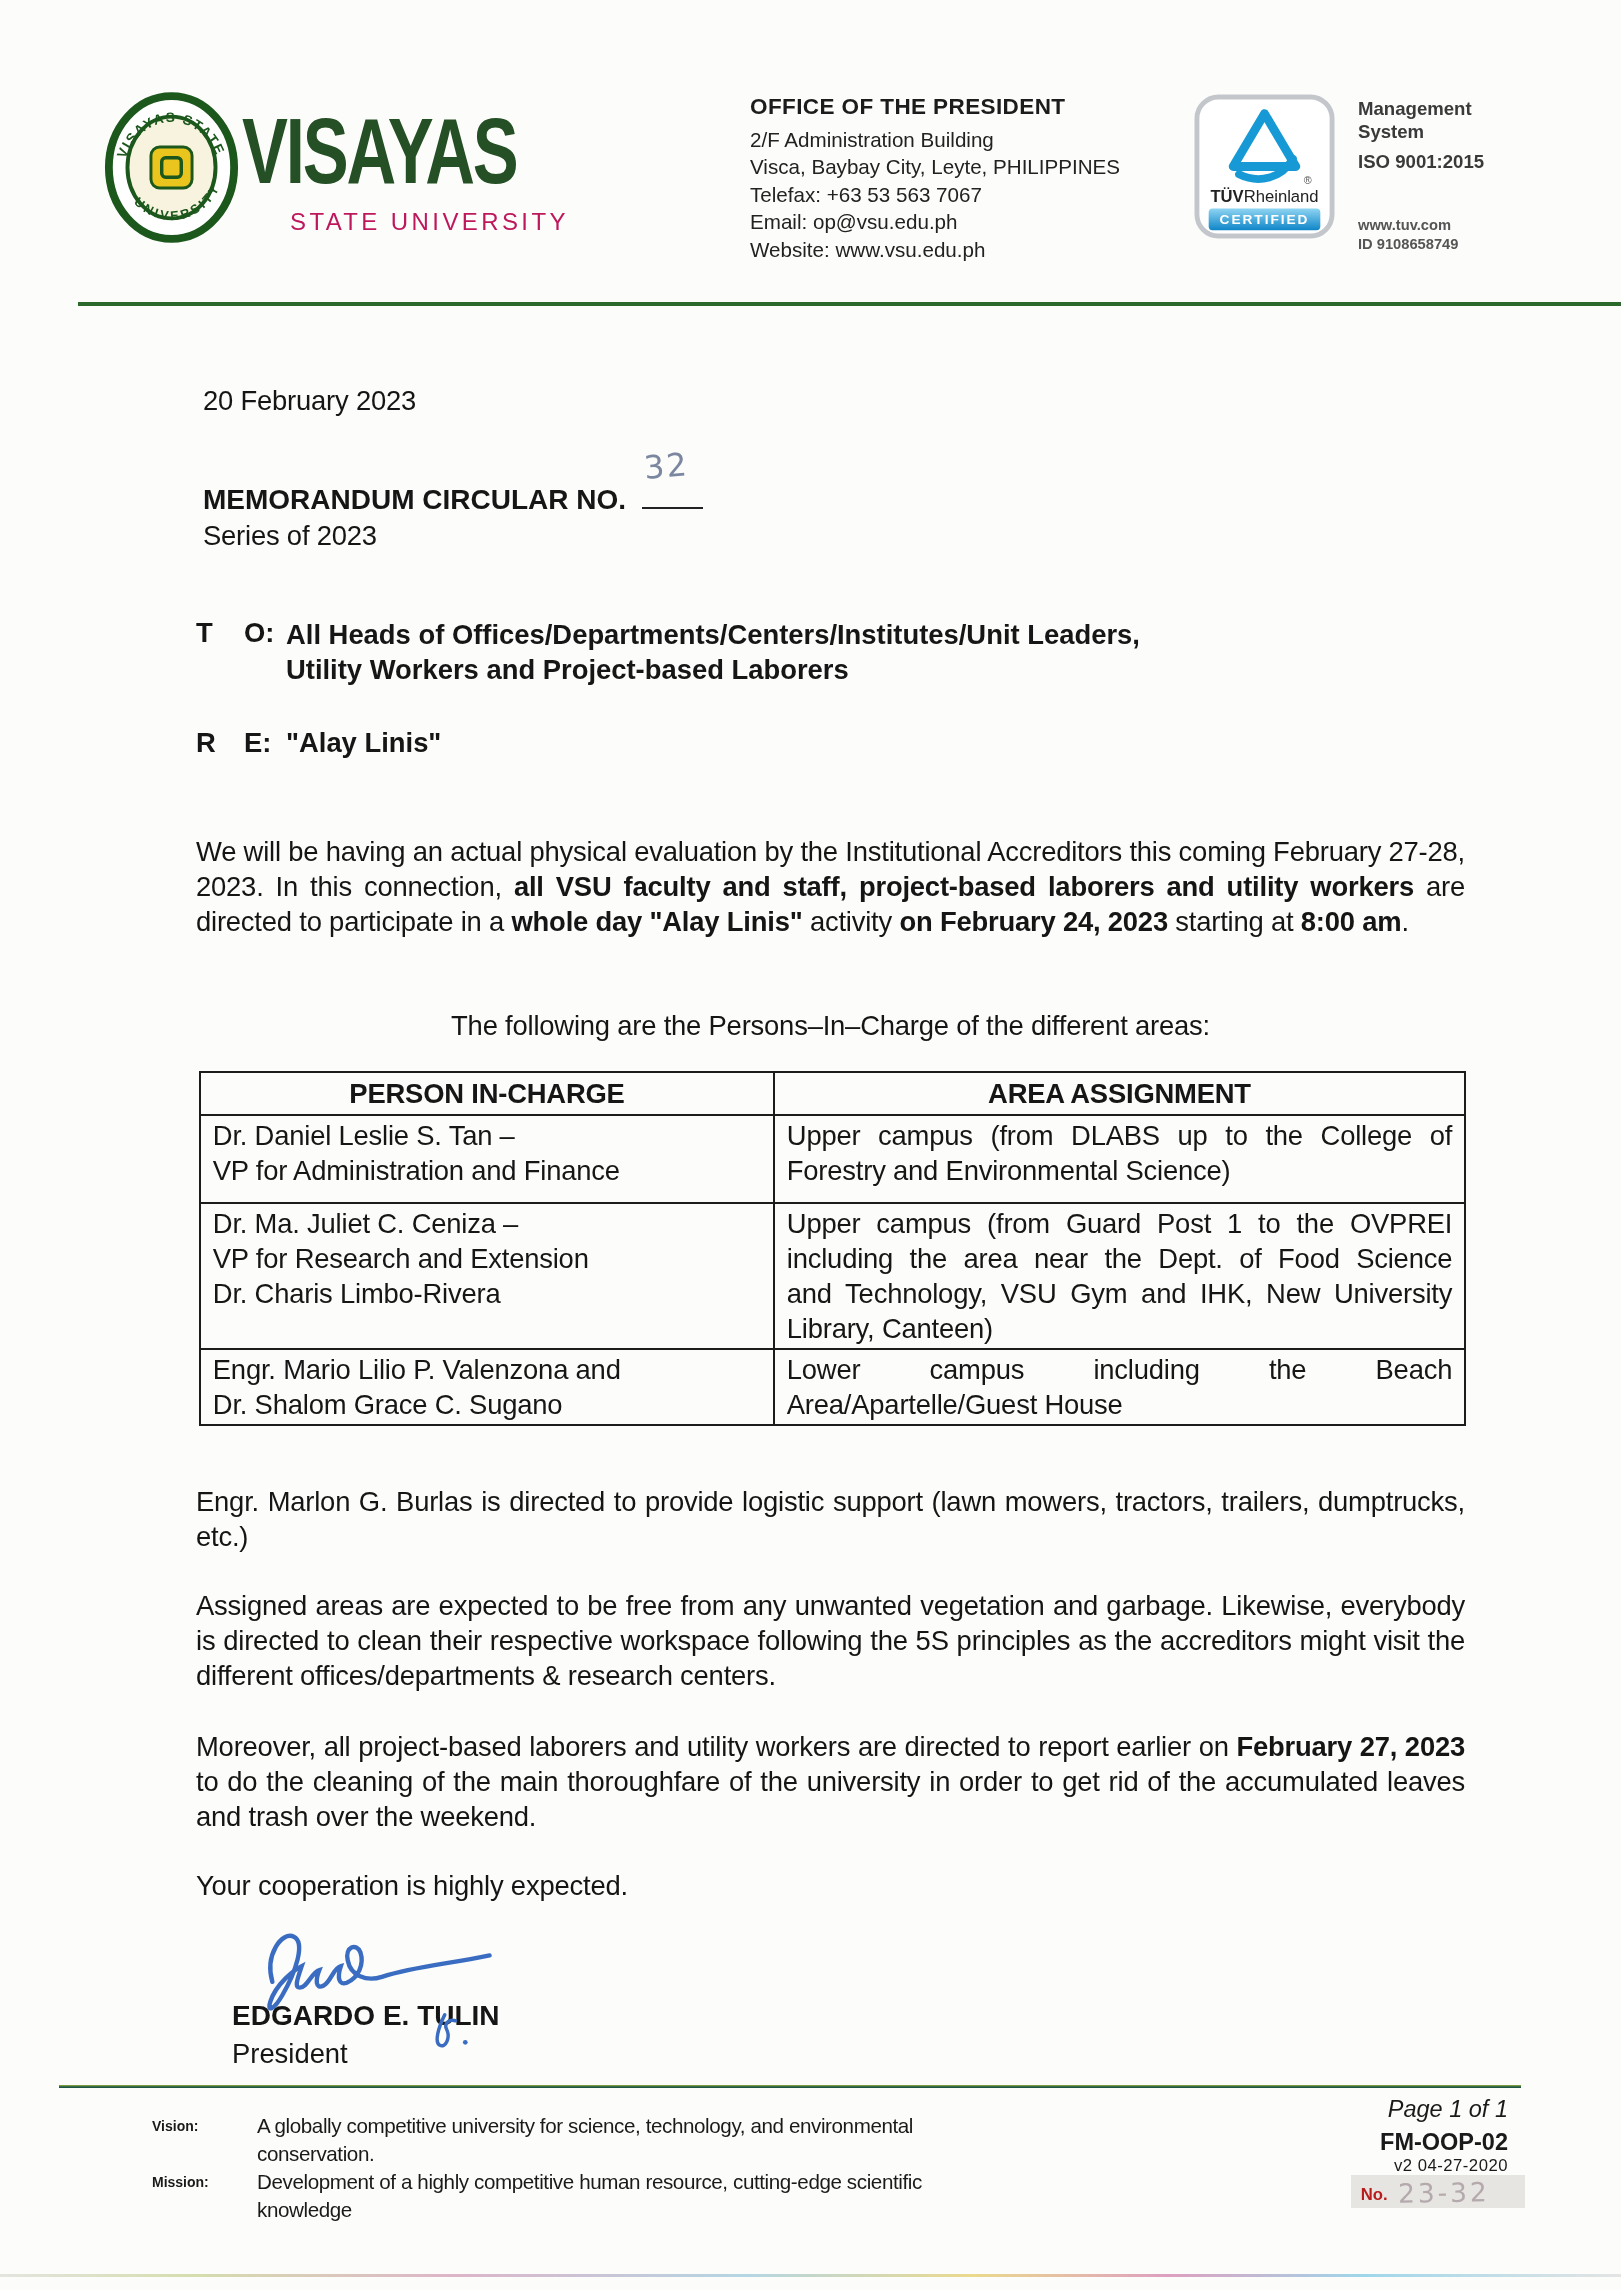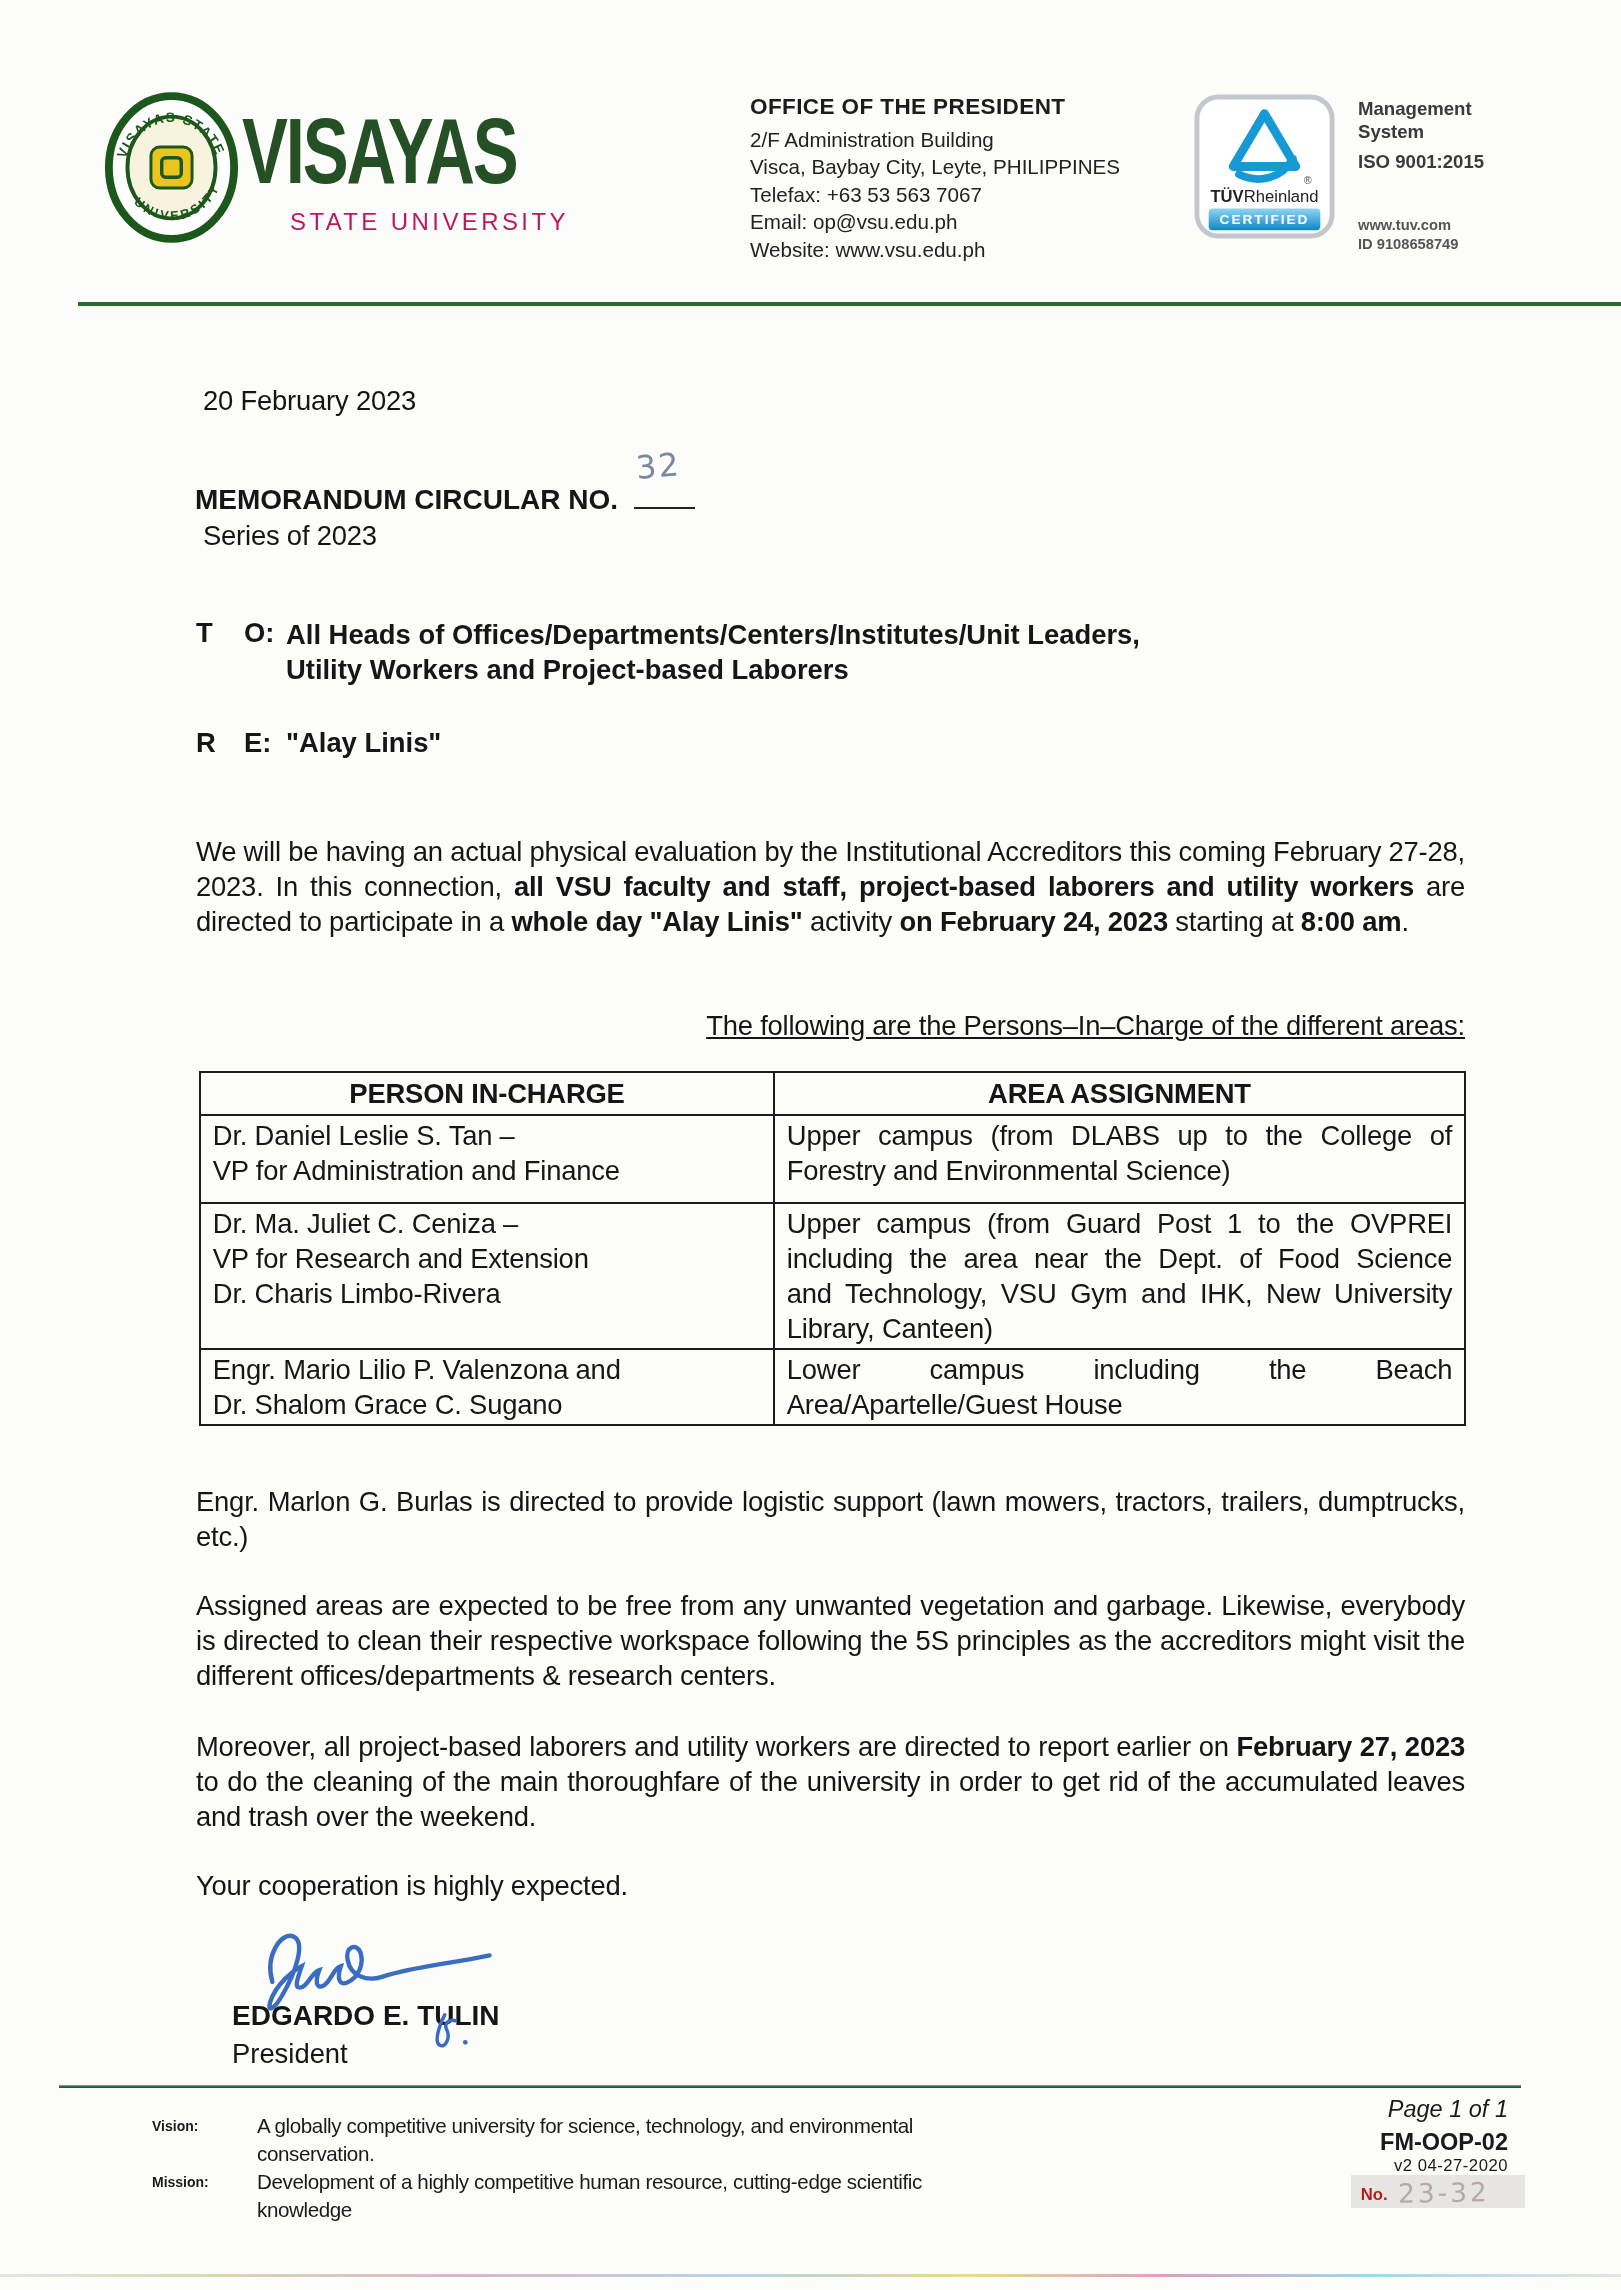--- a/index.html
+++ b/index.html
@@ -100,41 +100,41 @@
     <div class="cert-line">System</div>
     <div class="cert-line" style="margin-top:7.8px;">ISO 9001:2015</div>
     <div class="cert-small" style="margin-top:43px;">www.tuv.com</div>
     <div class="cert-small">ID 9108658749</div>
   </div>
 
   <div class="abs hrule" style="left:78px; top:302px; width:1543px;"></div>
 
   <div class="abs body-text" style="left:203px; top:383px;">20 February 2023</div>
 
-  <div class="abs" style="left:195px; top:478px; white-space:nowrap;">
+  <div class="abs" style="left:203px; top:478px; white-space:nowrap;">
     <span class="memo-label">MEMORANDUM CIRCULAR NO.</span><span class="memo-underline"><span class="memo-no">32</span></span>
   </div>
   <div class="abs body-text" style="left:203px; top:518px;">Series of 2023</div>
 
   <div class="abs to-label" style="left:196px; top:617px;">T</div>
   <div class="abs to-label" style="left:244px; top:617px;">O:</div>
   <div class="abs to-label" style="left:286px; top:617px; width:941px; line-height:35px;">
     <div>All Heads of Offices/Departments/Centers/Institutes/Unit Leaders,</div>
     <div>Utility Workers and Project-based Laborers</div>
   </div>
 
   <div class="abs to-label" style="left:196px; top:727px;">R</div>
   <div class="abs to-label" style="left:244px; top:727px;">E:</div>
   <div class="abs to-label" style="left:286px; top:727px;">"Alay Linis"</div>
 
   <div class="abs body-text" style="left:196px; top:834px; width:1269px;">
     <span>We will be having an actual physical evaluation by the Institutional Accreditors this coming February 27-28, 2023. In this connection, </span><span class="b">all VSU faculty and staff, project-based laborers and utility workers</span><span> are directed to participate in a </span><span class="b">whole day "Alay Linis"</span><span> activity </span><span class="b">on February 24, 2023</span><span> starting at </span><span class="b">8:00 am</span><span>.</span>
   </div>
 
-  <div class="abs body-text" style="left:196px; top:1008px; width:1269px; text-align:right;text-decoration:underline;">The following are the Persons–In–Charge of the different areas:</div>
+  <div class="abs body-text" style="left:196px; top:1008px; width:1269px; text-align:center;">The following are the Persons–In–Charge of the different areas:</div>
 
   <table class="areas abs" style="left:199px; top:1071px;">
     <colgroup>
         <col style="width:574px;">
         <col style="width:691px;">
       </colgroup>
     <tbody>
         <tr style="height:37px;">
       <th>PERSON IN-CHARGE</th>
       <th>AREA ASSIGNMENT</th>

